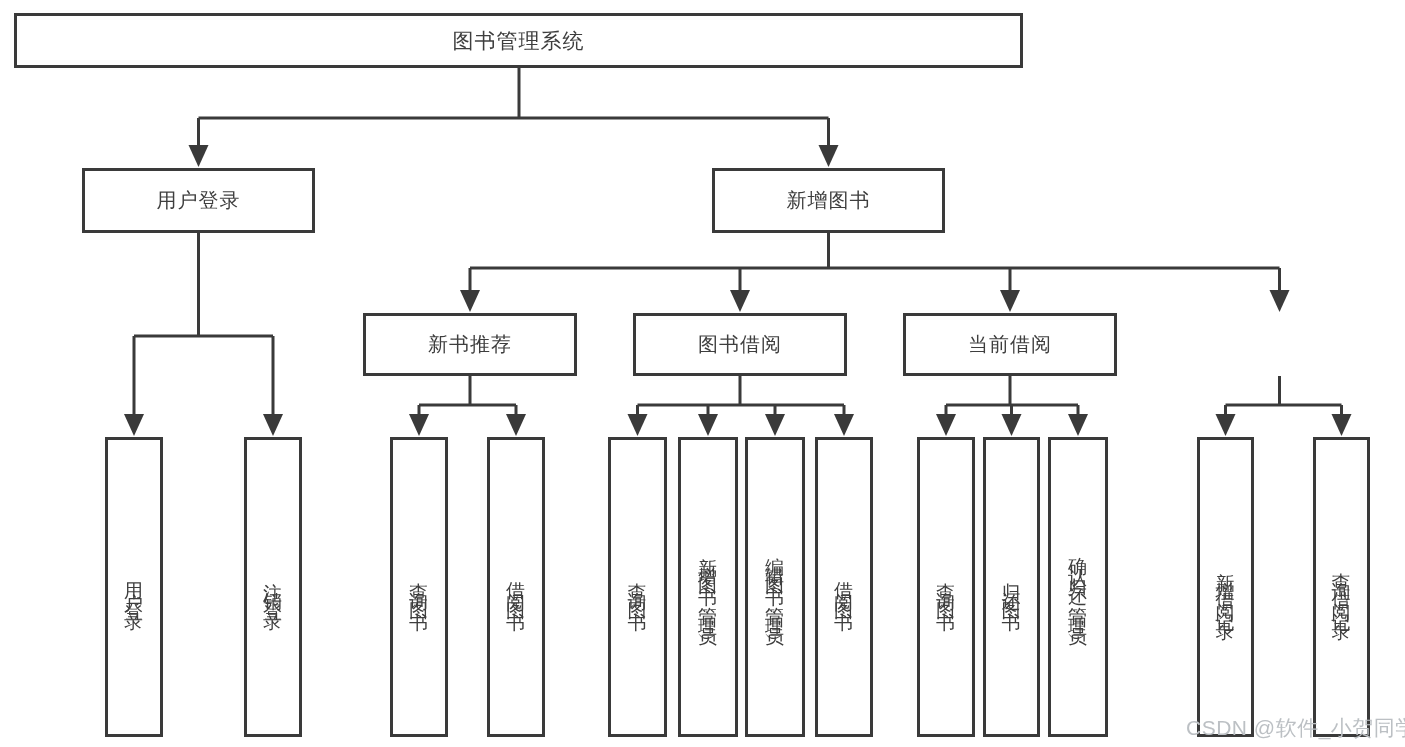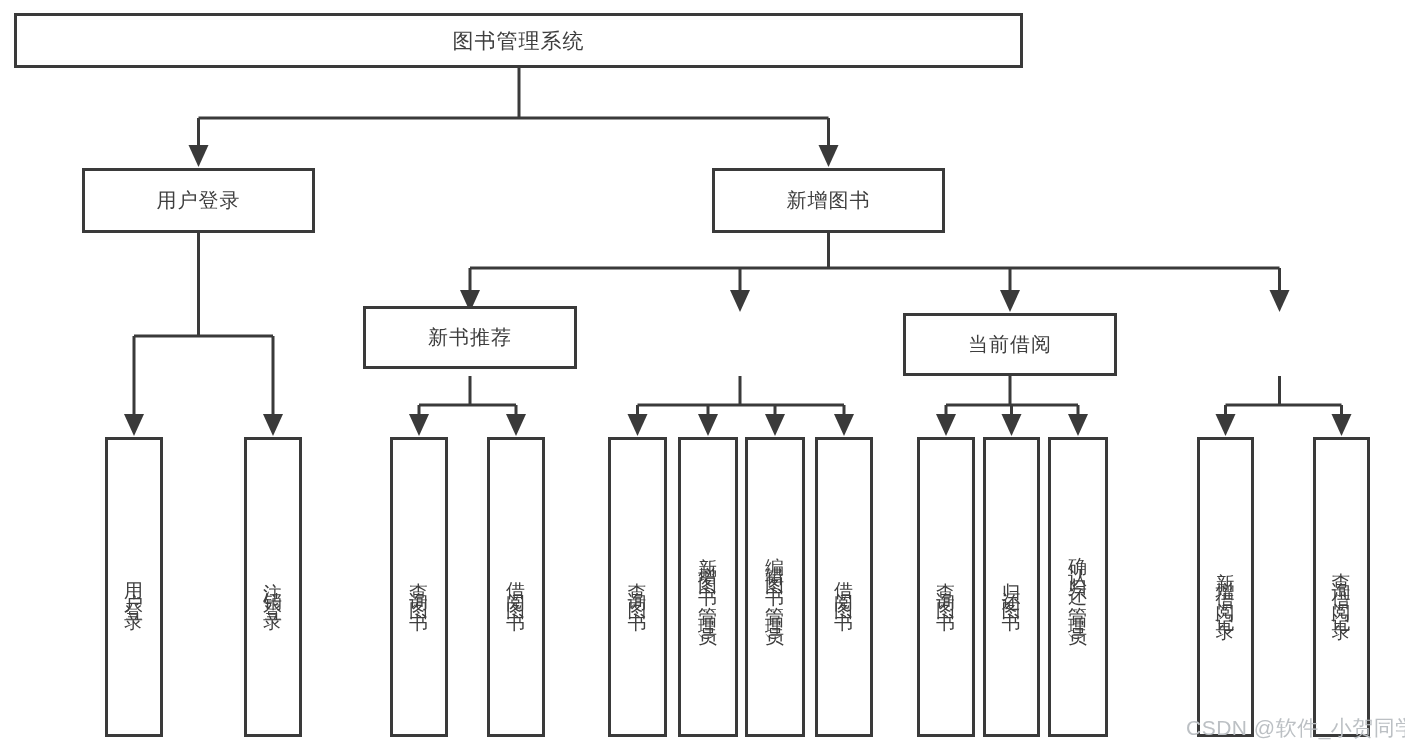--- a/index.html
+++ b/index.html
@@ -22,21 +22,21 @@
     writing-mode:vertical-rl; text-orientation:mixed;
     font-size:19px; letter-spacing:10px; line-height:1;
     white-space:nowrap;
   }
   
   .n-root   { left:14px;  top:13px;  width:1009px; height:55px; }
   
   .n-login  { left:82px;  top:168px; width:233px;  height:65px; }
   .n-mgmt   { left:712px; top:168px; width:233px;  height:65px; }
   
-  .n-rec    { left:363px;  top:306px; width:214px; height:63px; }
+  .n-rec    { left:363px;  top:313px; width:214px; height:63px; }
   .n-bor    { left:633px;  top:313px; width:214px; height:63px; }
   .n-cur    { left:903px;  top:313px; width:214px; height:63px;text-align:center; }
   .n-log    { left:1172px; top:313px; width:215px; height:63px; }
   
   .vb { top:437px; height:300px; }
   .n-l1a { left:105px;  width:58px; }
   .n-l1b { left:244px;  width:58px; }
   .n-l2a { left:390px;  width:58px; }
   .n-l2b { left:487px;  width:58px; }
   .n-l3a { left:608px;  width:59px; }
@@ -105,20 +105,23 @@
   <div class="node h n-login">
     <span>用户登录</span>
   </div>
   <div class="node h n-mgmt">
     <span>新增图书</span>
   </div>
 
   <div class="node h n-rec">
     <span>新书推荐</span>
   </div>
+  <div class="node h n-bor">
+    <span>图书借阅</span>
+  </div>
   <div class="node h n-cur">
     <span>当前借阅</span>
   </div>
 
   <div class="node v vb n-l1a">
     <span>用户登录</span>
   </div>
   <div class="node v vb n-l1b">
     <span>注销登录</span>
   </div>

